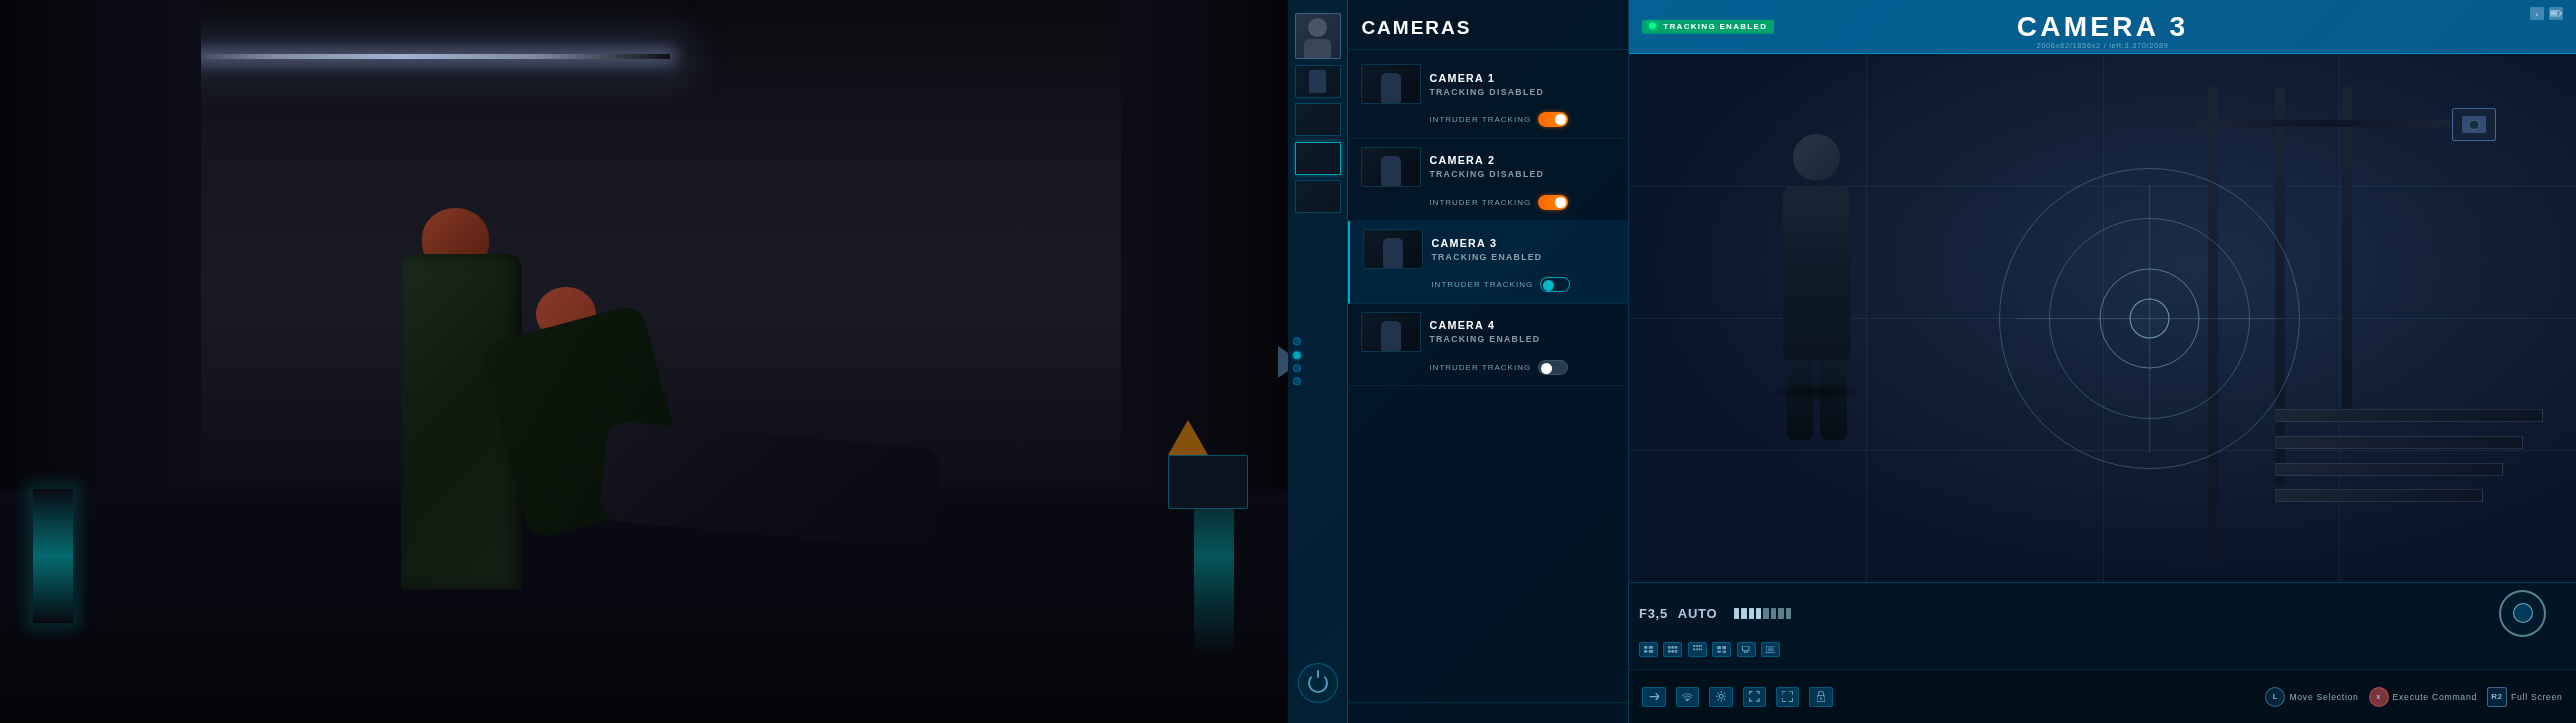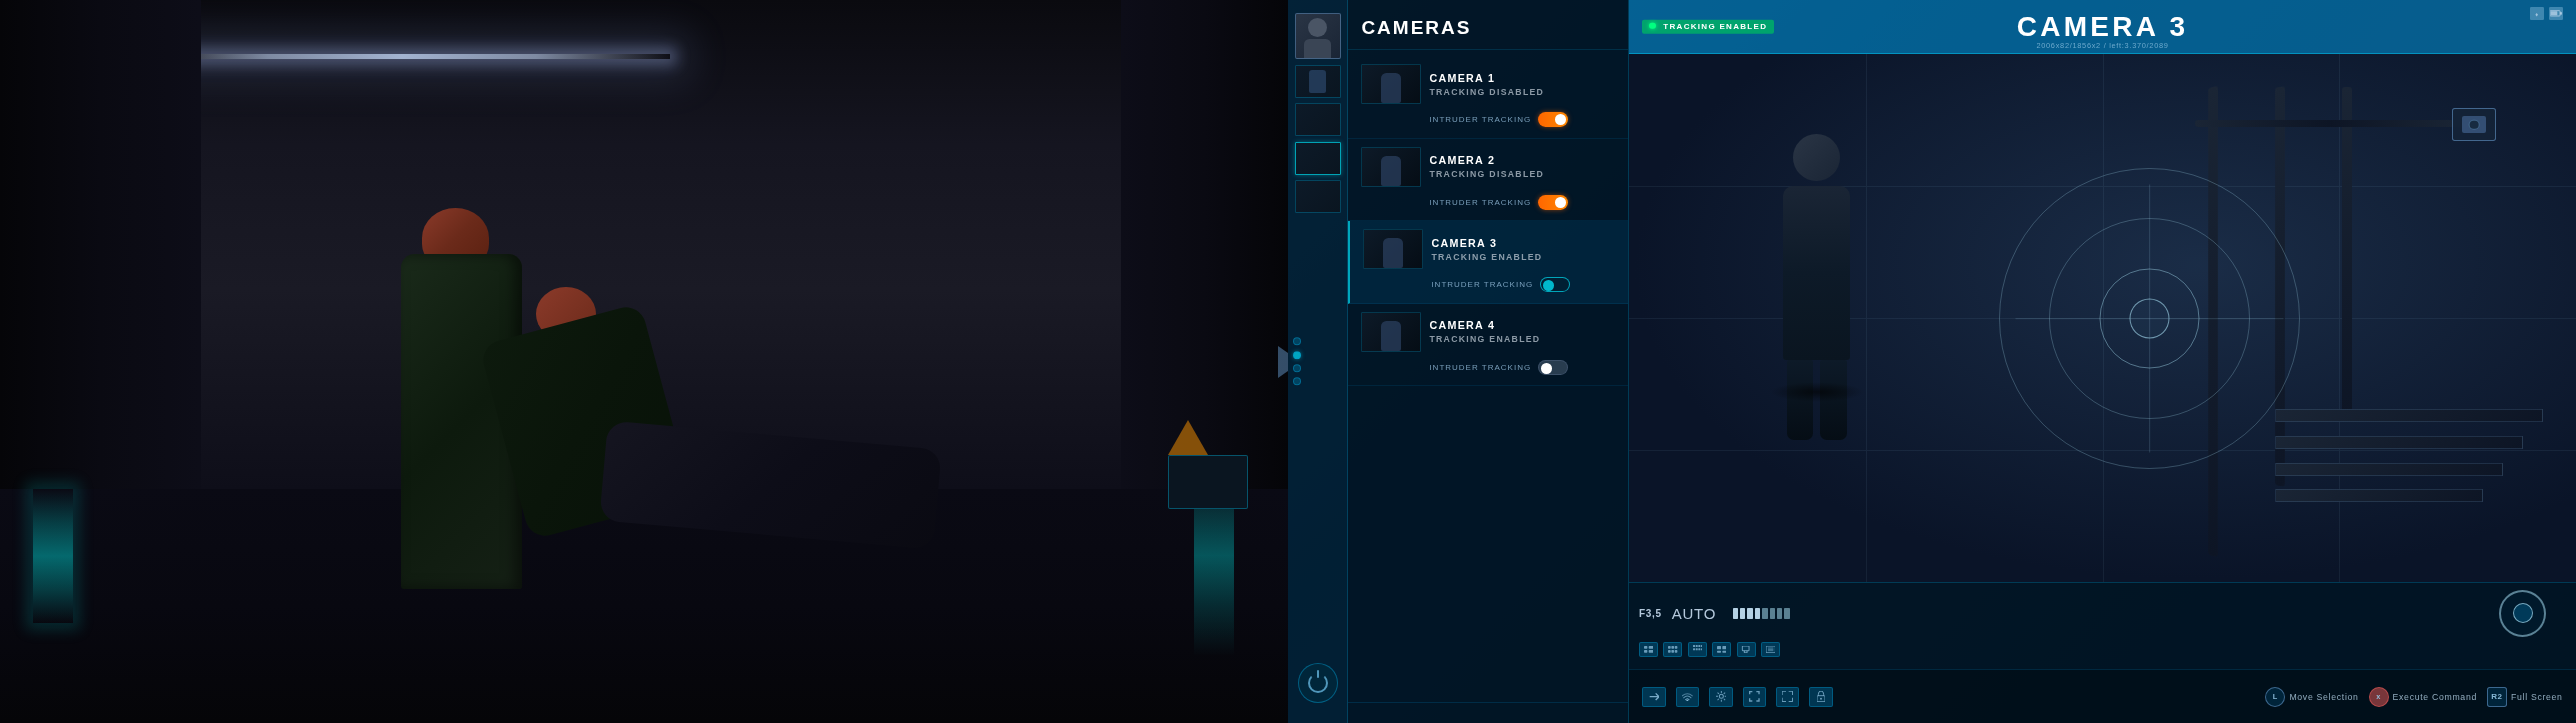--- a/index.html
+++ b/index.html
@@ -803,29 +803,29 @@
     }
 
     .cam-controls-row1 {
       display: flex;
       align-items: center;
       gap: 10px;
       margin-bottom: 5.4px;
     }
 
     .focal-length {
-      font-size: 10px;
+      font-size: 13px;
       font-weight: bold;
       color: rgba(200,220,240,0.9);
       letter-spacing: 0.7px;
     }
 
     .auto-label {
-      font-size: 15px;
-      font-weight: normal;
+      font-size: 13px;
+      font-weight: bold;
       color: rgba(200,220,240,0.9);
       letter-spacing: 0.7px;
     }
 
     .exposure-bars {
       display: flex;
       gap: 2px;
       align-items: center;
       margin-left: 6.7px;
     }

